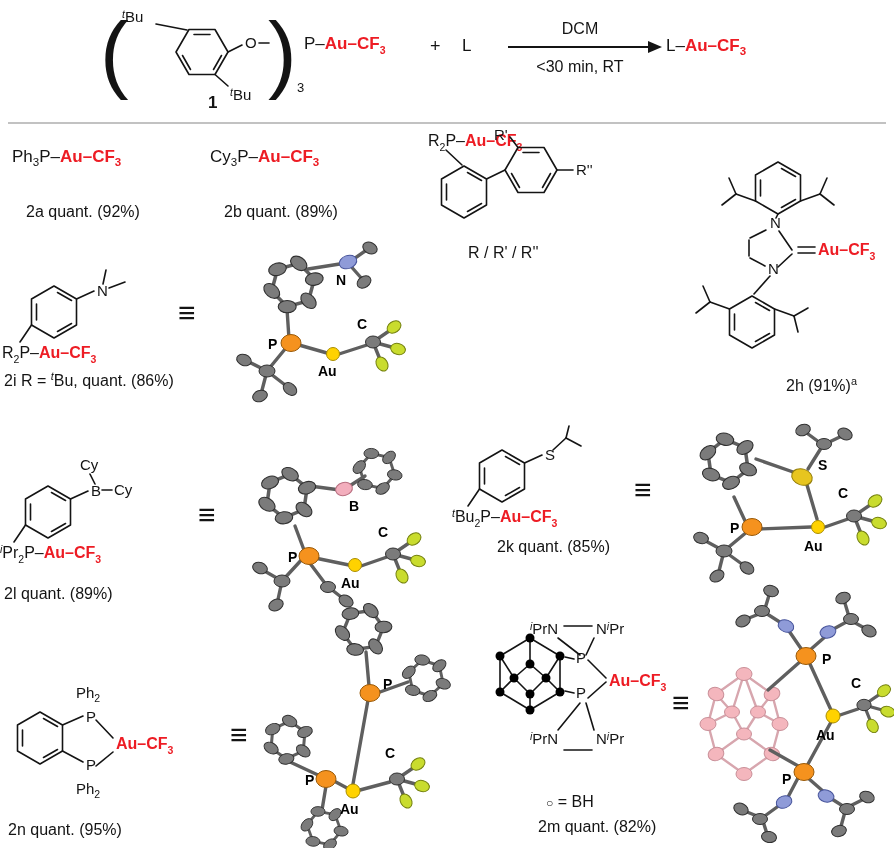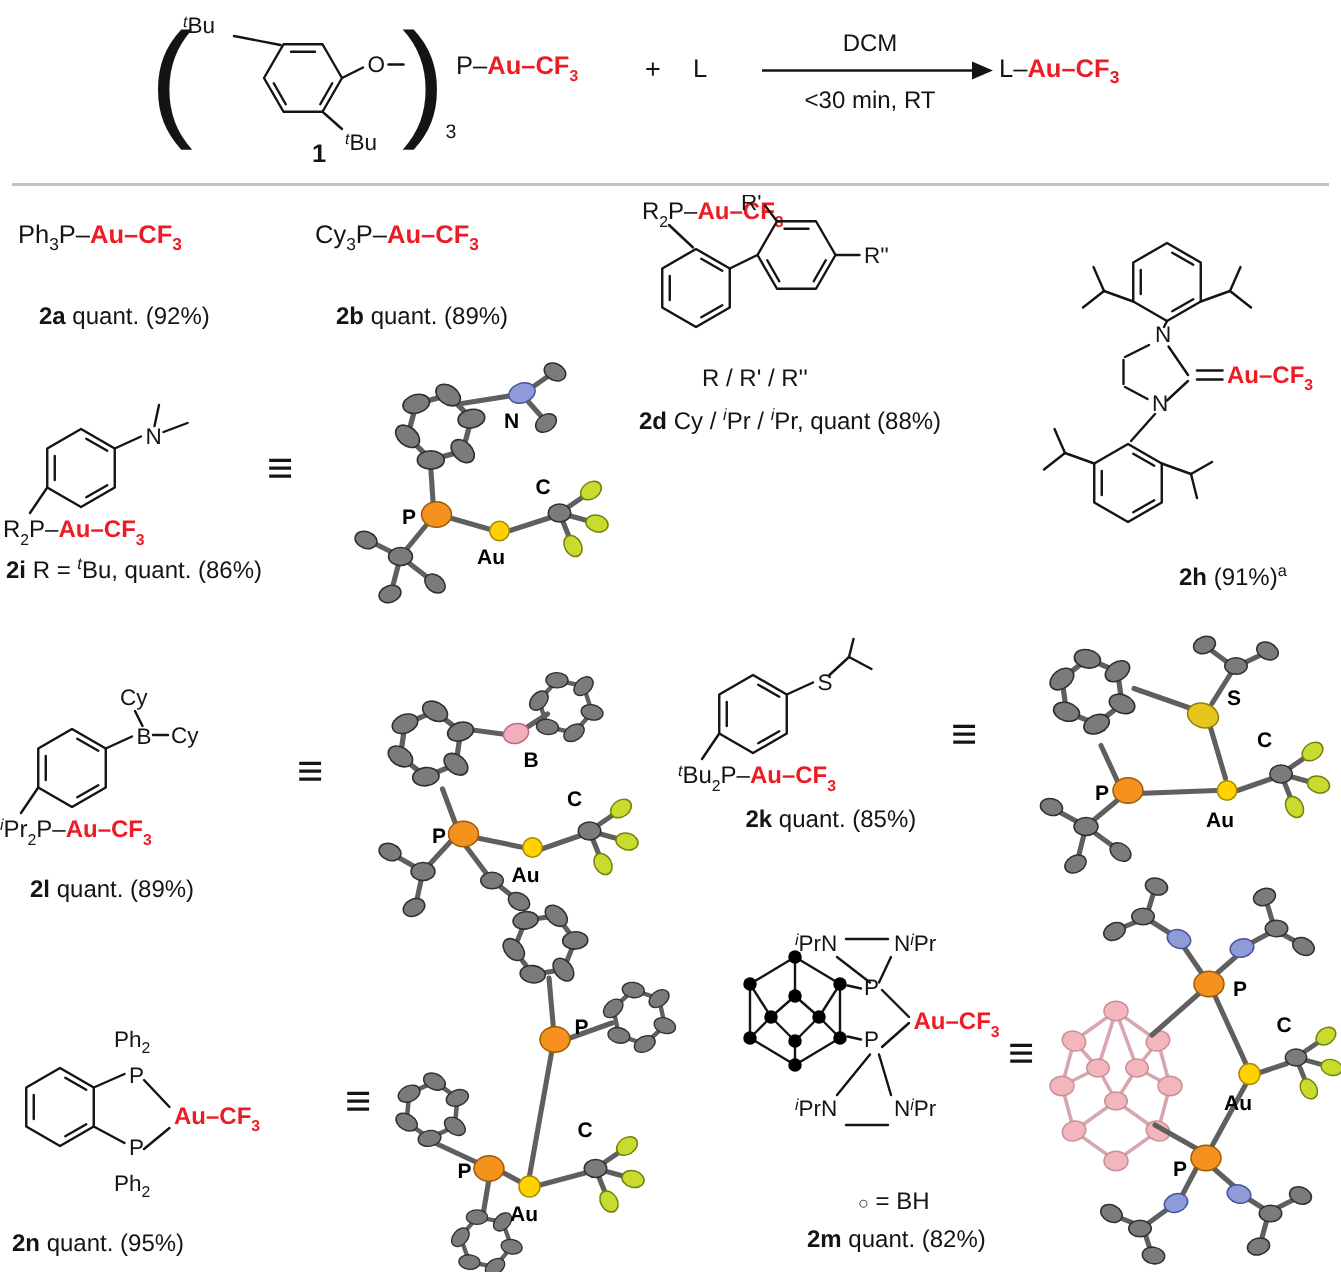--- a/index.html
+++ b/index.html
@@ -1,21 +1,21 @@
 <!DOCTYPE html>
 <html><head>
 <meta charset="utf-8">
 <style>
   *{box-sizing:border-box}
   body{margin:0;background:#fff}
   #page{position:relative;width:894px;height:848px;background:#fff;font-family:"Liberation Sans",sans-serif;color:#141414;overflow:hidden}
   .abs{position:absolute}
   .f{font-size:17px;line-height:1.2;white-space:nowrap}
   .cap{font-size:16px;line-height:1.3;white-space:nowrap}
-  .cap b{font-weight:700}
+  .cap b{font-weight:400}
   .list{font-size:16px;line-height:23px;white-space:nowrap}
   sub{font-size:0.68em}
   sup{font-size:0.68em}
   .itl{font-style:italic}
   .red{color:#ed1c24;font-weight:700}
   .equiv{font-size:30px;line-height:1;color:#141414}
   .divider{height:2px;background:#c2c2c2}
   .bh-sym{font-size:12px}
   svg text{font-family:"Liberation Sans",sans-serif}
   .st{font-size:15px;fill:#141414}
@@ -126,21 +126,20 @@
   </g>
   <use href="#benz" transform="translate(38,62)"></use>
   <use href="#benz" transform="translate(105,40) rotate(90)"></use>
   <text class="st" x="68" y="10">R'</text>
   <text class="st" x="150" y="45">R''</text>
 </svg>
 
 <div class="cap abs" style="left:468px;top:243px">R / R' / R''</div>
 
 <div class="list abs" style="left:426px;top:266px">
-  <div><b>2d</b><span> Cy / </span><sup class="itl">i</sup><span>Pr / </span><sup class="itl">i</sup><span>Pr, quant (88%)</span></div>
 </div>
 
 <svg class="abs" style="left:670px;top:126px" width="224" height="248" viewBox="0 0 224 248">
   <use href="#benz" transform="translate(108,62)"></use>
   <use href="#benz" transform="translate(82,196)"></use>
   <g>
     <line class="skl" x1="85.5" y1="75" x2="66" y2="68"></line>
     <line class="skl" x1="66" y1="68" x2="52" y2="79"></line>
     <line class="skl" x1="66" y1="68" x2="59" y2="52"></line>
     <line class="skl" x1="130.5" y1="75" x2="150" y2="68"></line>
@@ -258,21 +257,21 @@
     <circle class="aua" cx="130" cy="127" r="6.5"></circle>
   </g>
   <use href="#cf3" transform="translate(168,116)"></use>
   <g>
     <text class="ol" x="124" y="73">B</text>
     <text class="ol" x="63" y="124">P</text>
     <text class="ol" x="116" y="150">Au</text>
     <text class="ol" x="153" y="99">C</text>
   </g>
 </svg>
-<div class="cap abs" style="left:20px;top:584px"><b>2l</b><span> quant. (89%)</span></div>
+<div class="cap abs" style="left:4px;top:584px"><b>2l</b><span> quant. (89%)</span></div>
 
 <svg class="abs" style="left:452px;top:424px" width="210" height="110" viewBox="0 0 210 110">
   <use href="#benz" transform="translate(50,52)"></use>
   <g>
     <line class="skl" x1="72.5" y1="39" x2="90" y2="31"></line>
     <line class="skl" x1="101" y1="26" x2="114" y2="14"></line>
     <line class="skl" x1="114" y1="14" x2="129" y2="22"></line>
     <line class="skl" x1="114" y1="14" x2="117" y2="2"></line>
     <line class="skl" x1="27.5" y1="65" x2="16" y2="82"></line>
   </g>
@@ -394,21 +393,21 @@
     <line class="skl" x1="110" y1="90" x2="128" y2="74"></line>
   </g>
   <text class="st" x="98" y="55">P</text>
   <text class="st" x="98" y="90">P</text>
   <text class="st" x="52" y="26"><tspan class="sm itl" dy="-4">i</tspan><tspan dy="4">Pr</tspan><tspan>N</tspan></text>
   <text class="st" x="118" y="26"><tspan>N</tspan><tspan class="sm itl" dy="-4">i</tspan><tspan dy="4">Pr</tspan></text>
   <text class="st" x="52" y="136"><tspan class="sm itl" dy="-4">i</tspan><tspan dy="4">Pr</tspan><tspan>N</tspan></text>
   <text class="st" x="118" y="136"><tspan>N</tspan><tspan class="sm itl" dy="-4">i</tspan><tspan dy="4">Pr</tspan></text>
   <text class="red-f f16" x="131" y="78"><tspan>Au</tspan><tspan>–</tspan><tspan>CF</tspan><tspan class="sm" dy="5">3</tspan></text>
 </svg>
-<div class="cap abs" style="left:572px;top:792px"><span class="bh-sym">○</span><span> = BH</span></div>
+<div class="cap abs" style="left:546px;top:792px"><span class="bh-sym">○</span><span> = BH</span></div>
 <div class="cap abs" style="left:538px;top:817px"><b>2m</b><span> quant. (82%)</span></div>
 <span class="equiv abs" style="left:672px;top:688px">≡</span>
 
 <svg class="abs" style="left:698px;top:582px" width="196" height="266" viewBox="0 0 196 266">
   <g>
     <path fill="none" class="cbd" d="M46,92 L18,112 L10,142 L18,172 L46,192 L74,172 L82,142 L74,112 Z M46,92 L34,130 M46,92 L60,130 M18,112 L34,130 M74,112 L60,130 M34,130 L46,152 M60,130 L46,152 M10,142 L34,130 M82,142 L60,130 M18,172 L46,152 M74,172 L46,152"></path>
   </g>
   <g>
     <ellipse class="cga" cx="46" cy="92" rx="8" ry="6.5"></ellipse>
     <ellipse class="cga" cx="18" cy="112" rx="8" ry="6.5" transform="rotate(20 18 112)"></ellipse>

